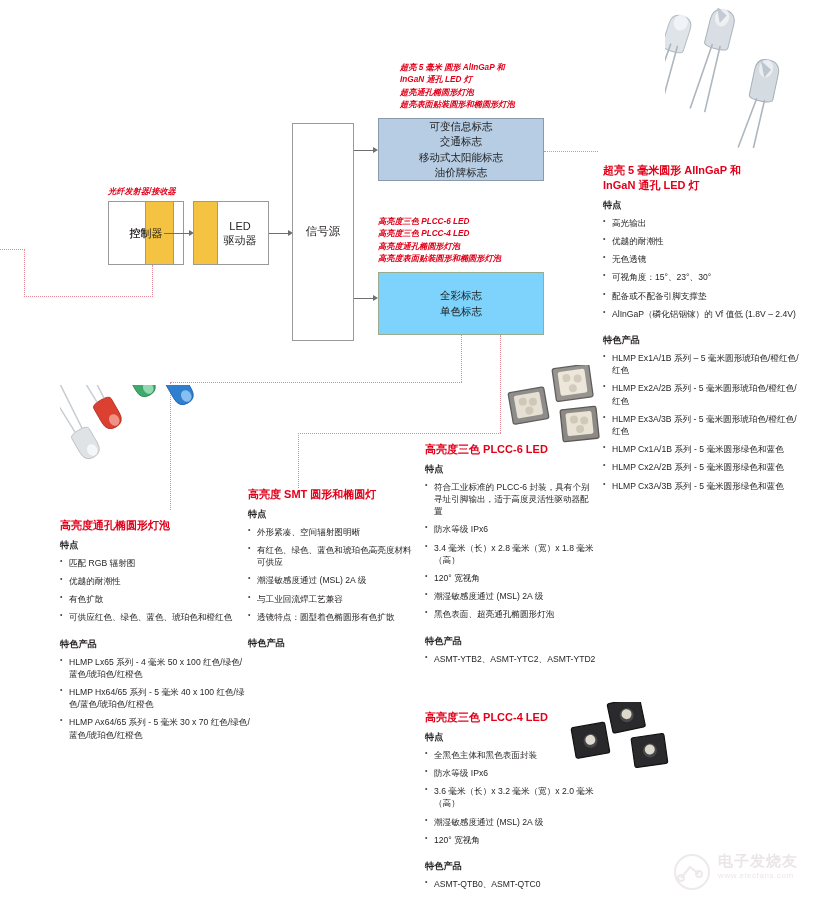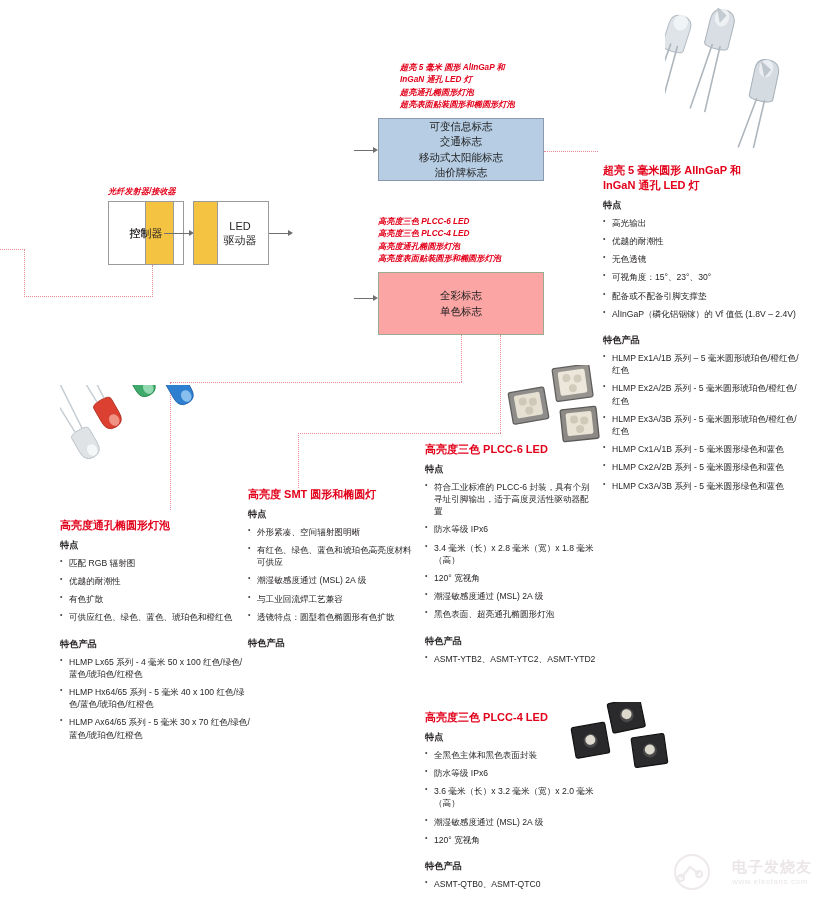--- a/index.html
+++ b/index.html
@@ -22,21 +22,21 @@
     text-align: center;
     font-size: 11px; line-height: 1.35; color: #231f20;
   }
   .yellow-tab { background: #f5c342; border: 1px solid #9a9a9a; }
   .blue-box {
     background: #b6cde4; border: 1px solid #8a9aad;
     display: flex; align-items: center; justify-content: center;
     text-align: center; font-size: 10.5px; line-height: 1.45; color: #1c1c1c;
   }
   .green-box {
-    background: #fca5a5; border: 1px solid #9aab90;
+    background: #7dd3fc; border: 1px solid #9aab90;
     display: flex; align-items: center; justify-content: center;
     text-align: center; font-size: 10.5px; line-height: 1.45; color: #1c1c1c;
   }
   .red-ital {
     color: #e2001a; font-style: italic; font-weight: bold;
     font-size: 8.2px; line-height: 1.5; white-space: pre-line;
   }
   .flow-label {
     color: #e2001a; font-style: italic; font-weight: bold; font-size: 8.2px;
   }
@@ -110,20 +110,21 @@
   <div class="abs arrow-head" style="left:189px; top:230px;"></div>
 
   <div class="abs fbox" style="left:193px; top:201px; width:76px; height:64px;"></div>
   <div class="abs yellow-tab" style="left:193px; top:201px; width:25px; height:64px;"></div>
   <div class="abs" style="left:205px; top:201px; width:70px; height:64px; display:flex; align-items:center; justify-content:center; z-index:3; font-size:11px; line-height:1.3; text-align:center; white-space:pre-line;">LED
 驱动器</div>
 
   <div class="abs arrow-line" style="left:269px; top:233px; width:22px;"></div>
   <div class="abs arrow-head" style="left:288px; top:230px;"></div>
 
+  <div class="abs fbox" style="left:292px; top:123px; width:62px; height:218px; font-size:11.5px;">信号源</div>
 
   <div class="abs arrow-line" style="left:354px; top:150px; width:22px;"></div>
   <div class="abs arrow-head" style="left:373px; top:147px;"></div>
 
   <div class="abs arrow-line" style="left:354px; top:298px; width:22px;"></div>
   <div class="abs arrow-head" style="left:373px; top:295px;"></div>
 
   <div class="abs red-ital" style="left:400px; top:62px; width:190px;">超亮 5 毫米 圆形 AlInGaP 和
 InGaN 通孔 LED 灯
 超亮通孔椭圆形灯泡
@@ -306,21 +307,21 @@
       <li>潮湿敏感度通过 (MSL) 2A 级</li>
       <li>120° 宽视角</li>
     </ul>
     <div class="gap"></div>
     <div class="sub-h">特色产品</div>
     <ul class="feat">
       <li>ASMT-QTB0、ASMT-QTC0</li>
     </ul>
   </div>
 
-  <div class="abs watermark" style="left:672px; top:852px; display:flex; align-items:center; gap:20px;">
+  <div class="abs watermark" style="left:672px; top:852px; display:flex; align-items:flex-start; gap:6px;">
     <svg width="40" height="40" viewBox="0 0 40 40">
       <circle cx="20" cy="20" r="17" fill="none" stroke="#d5c9cd" stroke-width="2"></circle>
       <path d="M9 26 L18 15 L27 22" fill="none" stroke="#d5c9cd" stroke-width="2"></path>
       <circle cx="9" cy="26" r="3" fill="none" stroke="#d5c9cd" stroke-width="2"></circle>
       <circle cx="27" cy="22" r="3" fill="none" stroke="#d5c9cd" stroke-width="2"></circle>
     </svg>
     <div>
       <div class="wm-text">电子发烧友</div>
       <div class="wm-url">www.elecfans.com</div>
     </div>

